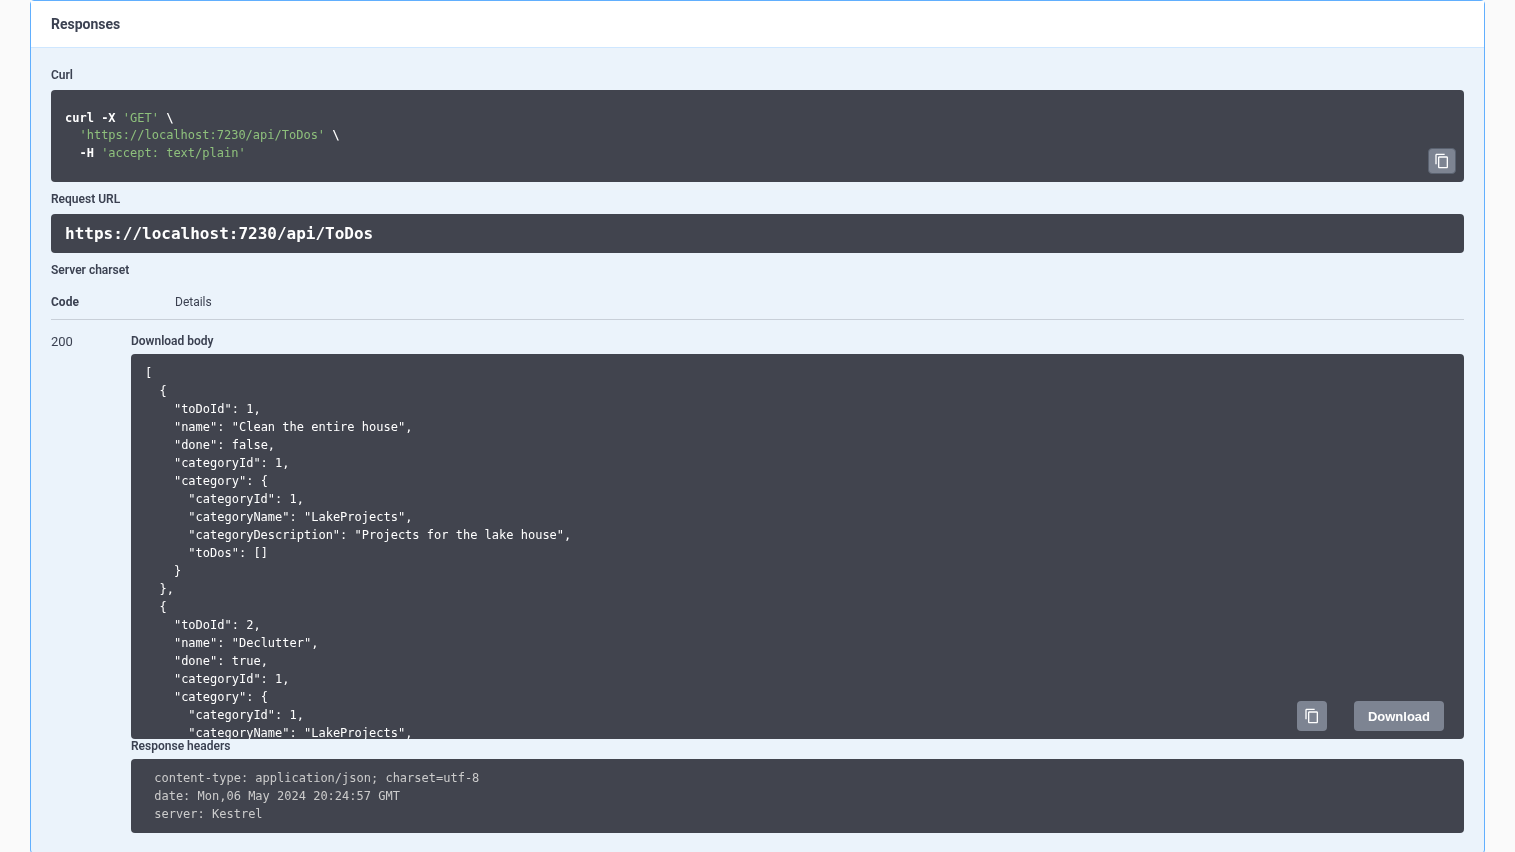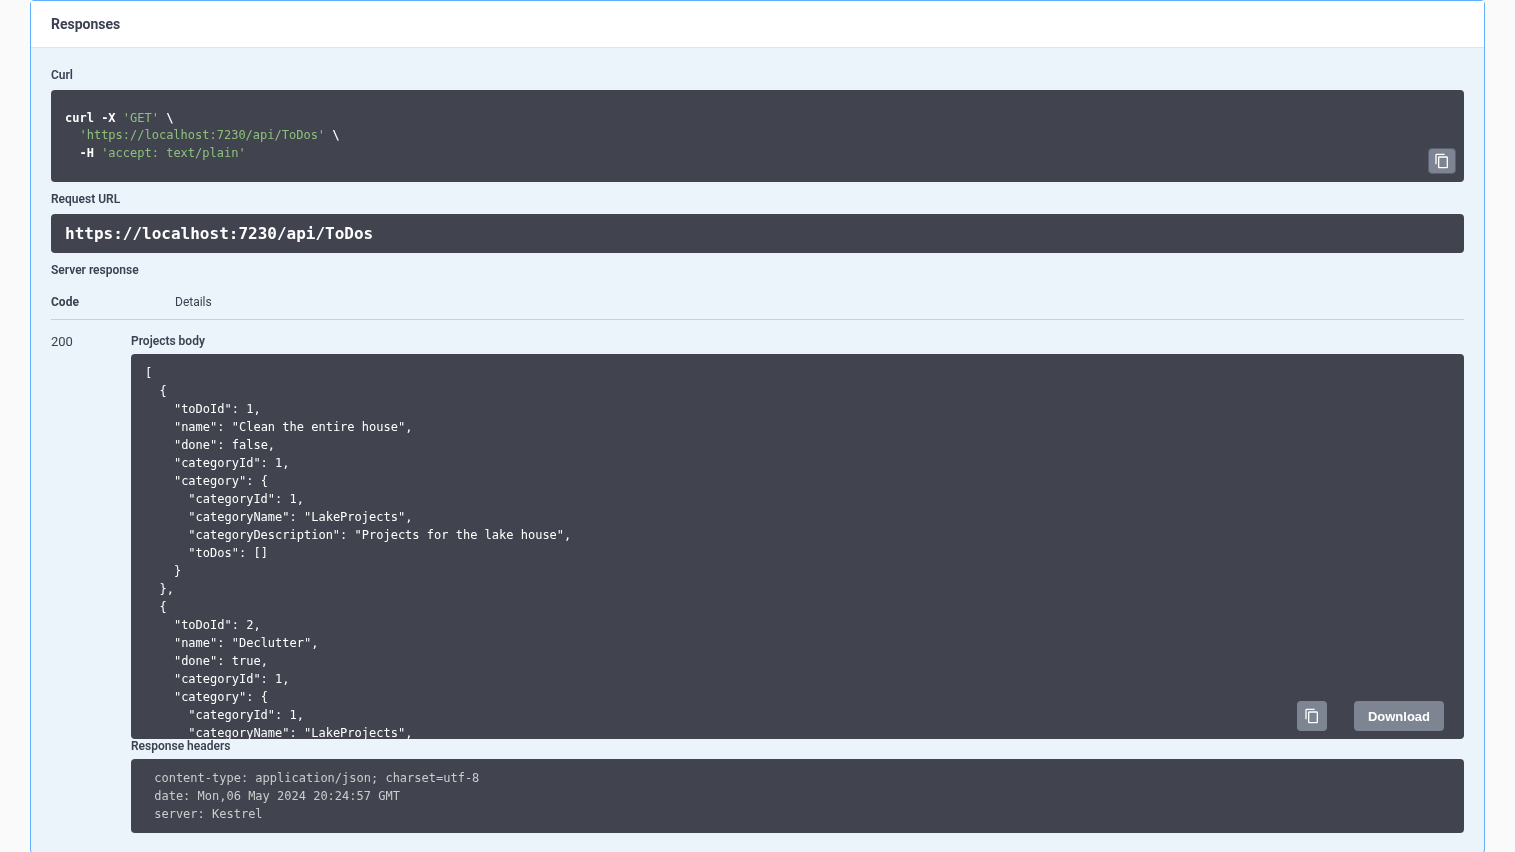--- a/index.html
+++ b/index.html
@@ -188,32 +188,32 @@
       <div class="section-label">Curl</div>
       <div class="code-block"><span class="tok-cmd">curl</span> <span class="tok-flag">-X</span> <span class="tok-str">'GET'</span> <span class="tok-punct">\</span>
   <span class="tok-str">'https://localhost:7230/api/ToDos'</span> <span class="tok-punct">\</span>
   <span class="tok-flag">-H</span> <span class="tok-str">'accept: text/plain'</span><div class="copy-btn"><svg viewBox="0 0 24 24">
               <path d="M16 1H4C2.9 1 2 1.9 2 3v14h2V3h12V1zm3 4H8C6.9 5 6 5.9 6 7v14c0 1.1.9 2 2 2h11c1.1 0 2-.9 2-2V7c0-1.1-.9-2-2-2zm0 16H8V7h11v14z"></path>
             </svg></div></div>
 
       <div class="section-label">Request URL</div>
       <div class="url-block">https://localhost:7230/api/ToDos</div>
 
-      <div class="section-label">Server response</div>
+      <div class="section-label">Server charset</div>
 
       <div class="table-header">
         <div class="col-code">Code</div>
         <div class="col-details">Details</div>
       </div>
 
       <div class="table-row">
         <div class="status-code">200</div>
         <div class="details-content">
 
-          <div class="subsection-label">Projects body</div>
+          <div class="subsection-label">Download body</div>
           <div class="response-body-wrap">
             <pre class="response-body-block" id="response-body"><span class="tok-punct">[</span>
   <span class="tok-punct">{</span>
     <span class="tok-key">"toDoId"</span><span class="tok-punct">:</span> <span class="tok-num">1</span><span class="tok-punct">,</span>
     <span class="tok-key">"name"</span><span class="tok-punct">:</span> <span class="tok-str">"Clean the entire house"</span><span class="tok-punct">,</span>
     <span class="tok-key">"done"</span><span class="tok-punct">:</span> <span class="tok-bool">false</span><span class="tok-punct">,</span>
     <span class="tok-key">"categoryId"</span><span class="tok-punct">:</span> <span class="tok-num">1</span><span class="tok-punct">,</span>
     <span class="tok-key">"category"</span><span class="tok-punct">:</span> <span class="tok-punct">{</span>
       <span class="tok-key">"categoryId"</span><span class="tok-punct">:</span> <span class="tok-num">1</span><span class="tok-punct">,</span>
       <span class="tok-key">"categoryName"</span><span class="tok-punct">:</span> <span class="tok-str">"LakeProjects"</span><span class="tok-punct">,</span>

